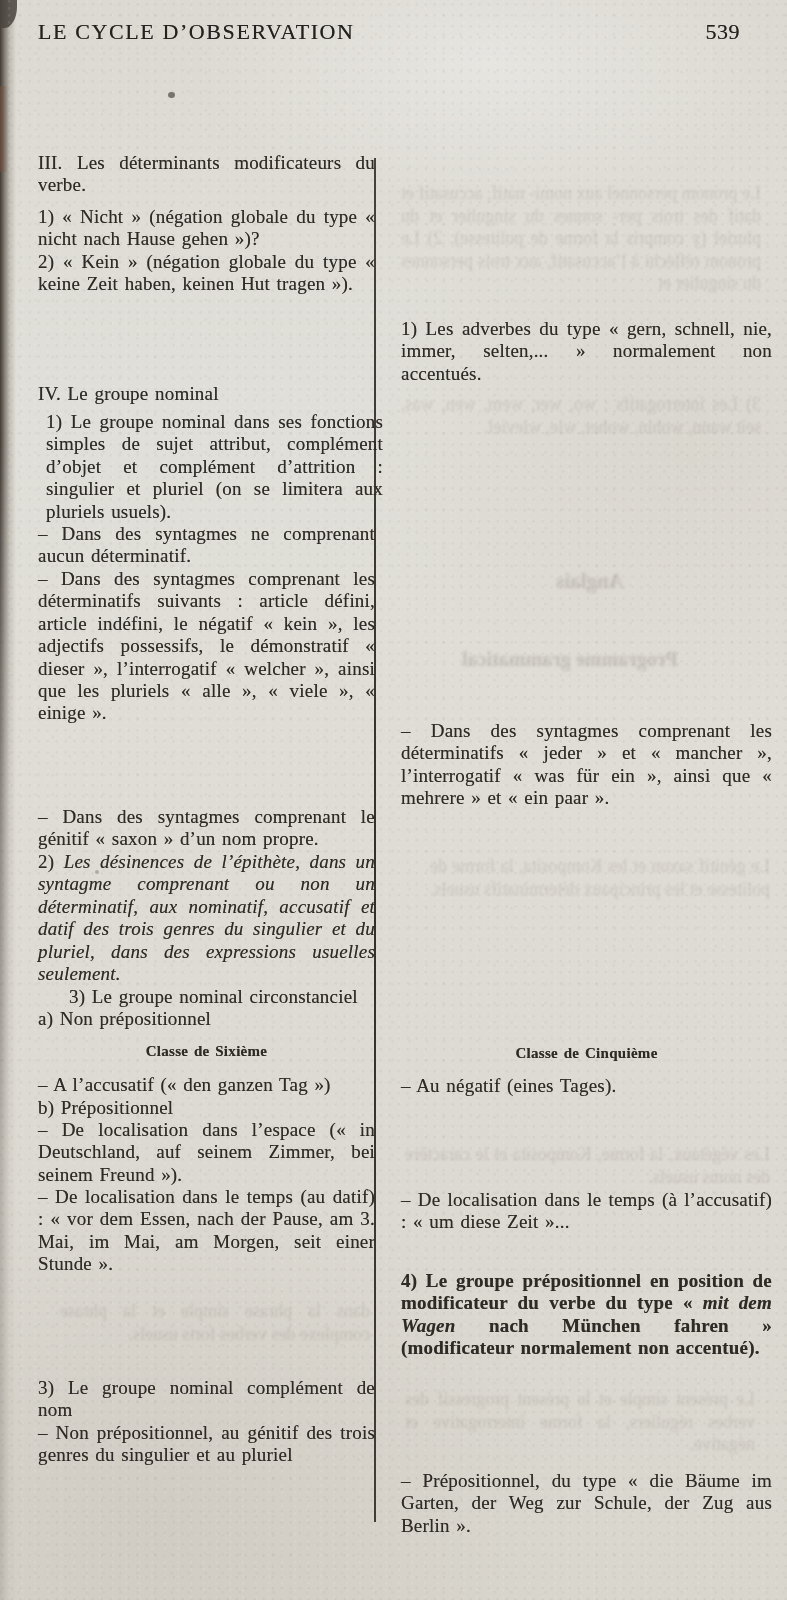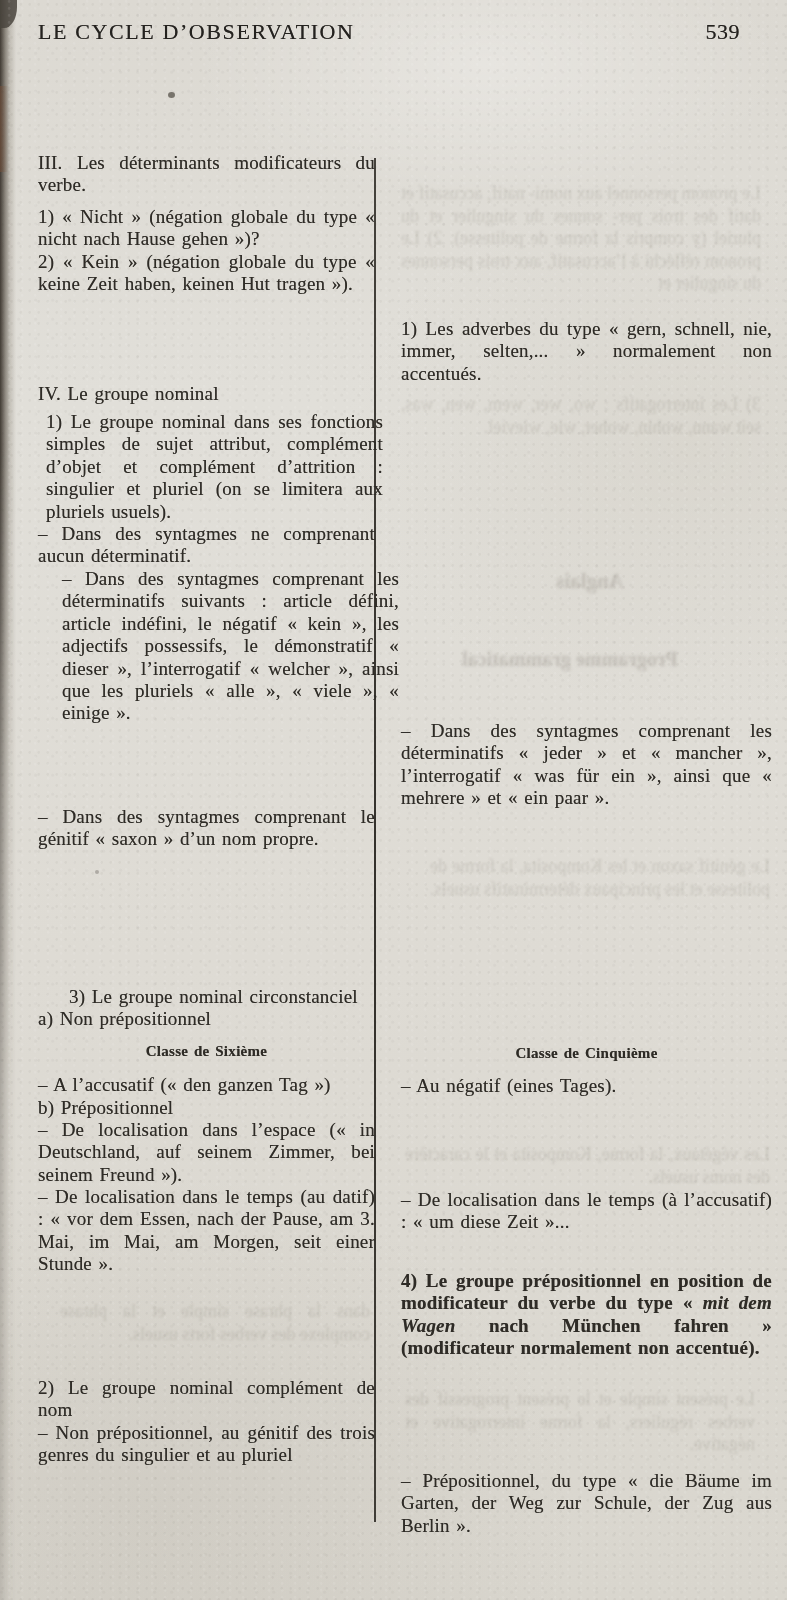--- a/index.html
+++ b/index.html
@@ -79,30 +79,33 @@
   </div>
 
   <div class="divider"></div>
 
   <div class="tb left" style="top:152px;">III.  Les  déterminants  modificateurs du verbe.</div>
   <div class="tb left" style="top:206px;">1)  « Nicht »  (négation  globale  du type « nicht nach Hause gehen »)?</div>
   <div class="tb left" style="top:251px;">2)  « Kein »  (négation  globale  du type « keine Zeit haben, keinen Hut tragen »).</div>
   <div class="tb left" style="top:383px;">IV.  Le groupe nominal</div>
   <div class="tb left" style="top:411px;margin-left:8px;">1)  Le  groupe  nominal  dans  ses  fonctions  simples  de  sujet  attribut,  complément d’objet et complément d’attrition :  singulier  et  pluriel  (on  se  limitera aux pluriels usuels).</div>
   <div class="tb left" style="top:523px;">–  Dans  des  syntagmes  ne  comprenant aucun déterminatif.</div>
-  <div class="tb left" style="top:568px;margin-left:24px;">–  Dans  des  syntagmes  comprenant les déterminatifs suivants : article défini, article indéfini, le négatif « kein », les adjectifs possessifs, le démonstratif « dieser »,  l’interrogatif  « welcher », ainsi que les pluriels « alle », « viele », « einige ».</div>
+  <div class="tb left" style="top:568px;">–  Dans  des  syntagmes  comprenant les déterminatifs suivants : article défini, article indéfini, le négatif « kein », les adjectifs possessifs, le démonstratif « dieser »,  l’interrogatif  « welcher », ainsi que les pluriels « alle », « viele », « einige ».</div>
   <div class="tb left" style="top:806px;">–  Dans  des  syntagmes  comprenant le génitif « saxon » d’un nom propre.</div>
+  <div class="tb left" style="top:851px;">
+    <span>2)  </span><span class="it">Les désinences de l’épithète, dans un  syntagme  comprenant  ou  non  un déterminatif, aux nominatif, accusatif et  datif  des  trois  genres  du  singulier et  du  pluriel,  dans  des  expressions usuelles seulement.</span>
+  </div>
   <div class="tb left" style="top:986px;margin-left:31px;">3)  Le  groupe  nominal  circonstanciel</div>
   <div class="tb left" style="top:1008px;">a)  Non prépositionnel</div>
   <div class="tb left heading" style="top:1040px;">Classe de Sixième</div>
   <div class="tb left" style="top:1074px;">–  A l’accusatif (« den ganzen Tag »)</div>
   <div class="tb left" style="top:1097px;">b)  Prépositionnel</div>
   <div class="tb left" style="top:1119px;">–  De  localisation  dans  l’espace  (« in Deutschland,  auf  seinem  Zimmer,  bei seinem Freund »).</div>
   <div class="tb left" style="top:1186px;">–  De  localisation  dans  le  temps  (au datif) :  « vor  dem  Essen,  nach  der Pause,  am  3.  Mai,  im  Mai,  am  Morgen, seit einer Stunde ».</div>
-  <div class="tb left" style="top:1377px;">2)  Le  groupe  nominal  complément de nom</div>
+  <div class="tb left" style="top:1377px;">3)  Le  groupe  nominal  complément de nom</div>
   <div class="tb left" style="top:1422px;">–  Non  prépositionnel,  au  génitif  des trois  genres  du  singulier  et  au  pluriel</div>
 
   <div class="tb right" style="top:318px;">1)  Les  adverbes  du  type   « gern, schnell, nie, immer, selten,... » normalement non accentués.</div>
   <div class="tb right" style="top:720px;">–  Dans  des  syntagmes  comprenant les  déterminatifs  « jeder »  et  « mancher »,  l’interrogatif  « was  für  ein », ainsi que « mehrere »  et  « ein  paar ».</div>
   <div class="tb right heading" style="top:1042px;">Classe de Cinquième</div>
   <div class="tb right" style="top:1075px;">–  Au négatif (eines Tages).</div>
   <div class="tb right" style="top:1189px;">–  De  localisation  dans  le  temps  (à l’accusatif) : « um diese Zeit »...</div>
   <div class="tb right" style="top:1270px;font-weight:bold;">
     <span>4)  Le  groupe  prépositionnel  en  position de modificateur du verbe du type « </span><span class="it">mit  dem  Wagen</span><span>  nach  München fahren »  (modificateur  normalement non accentué).</span>
   </div>

